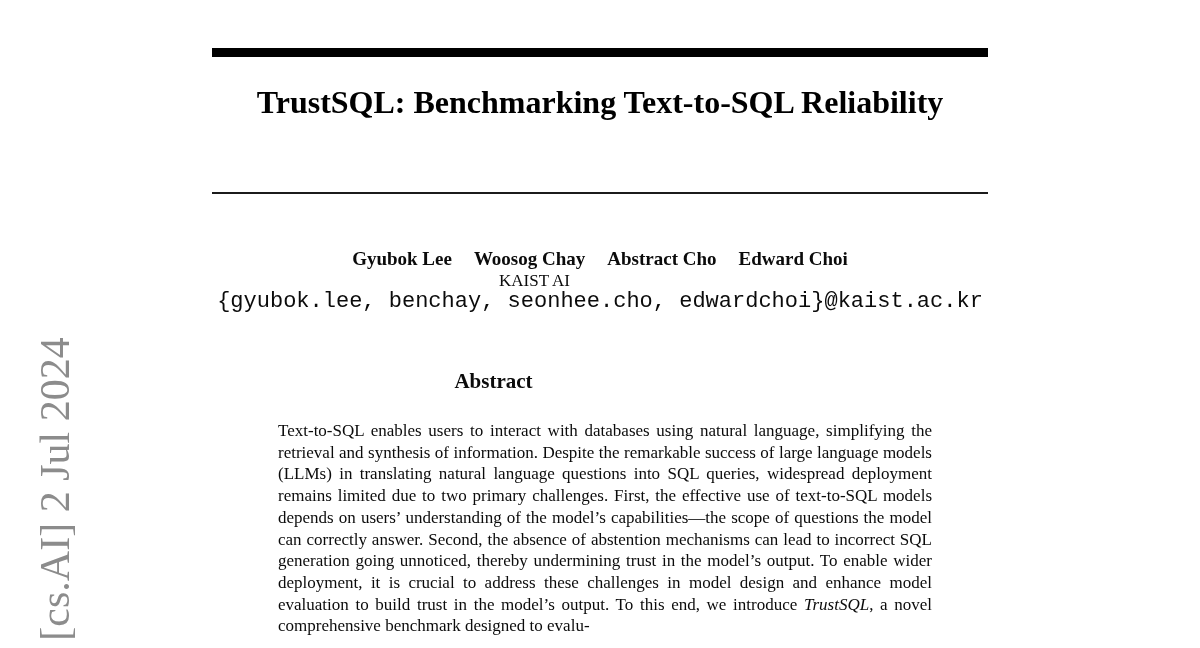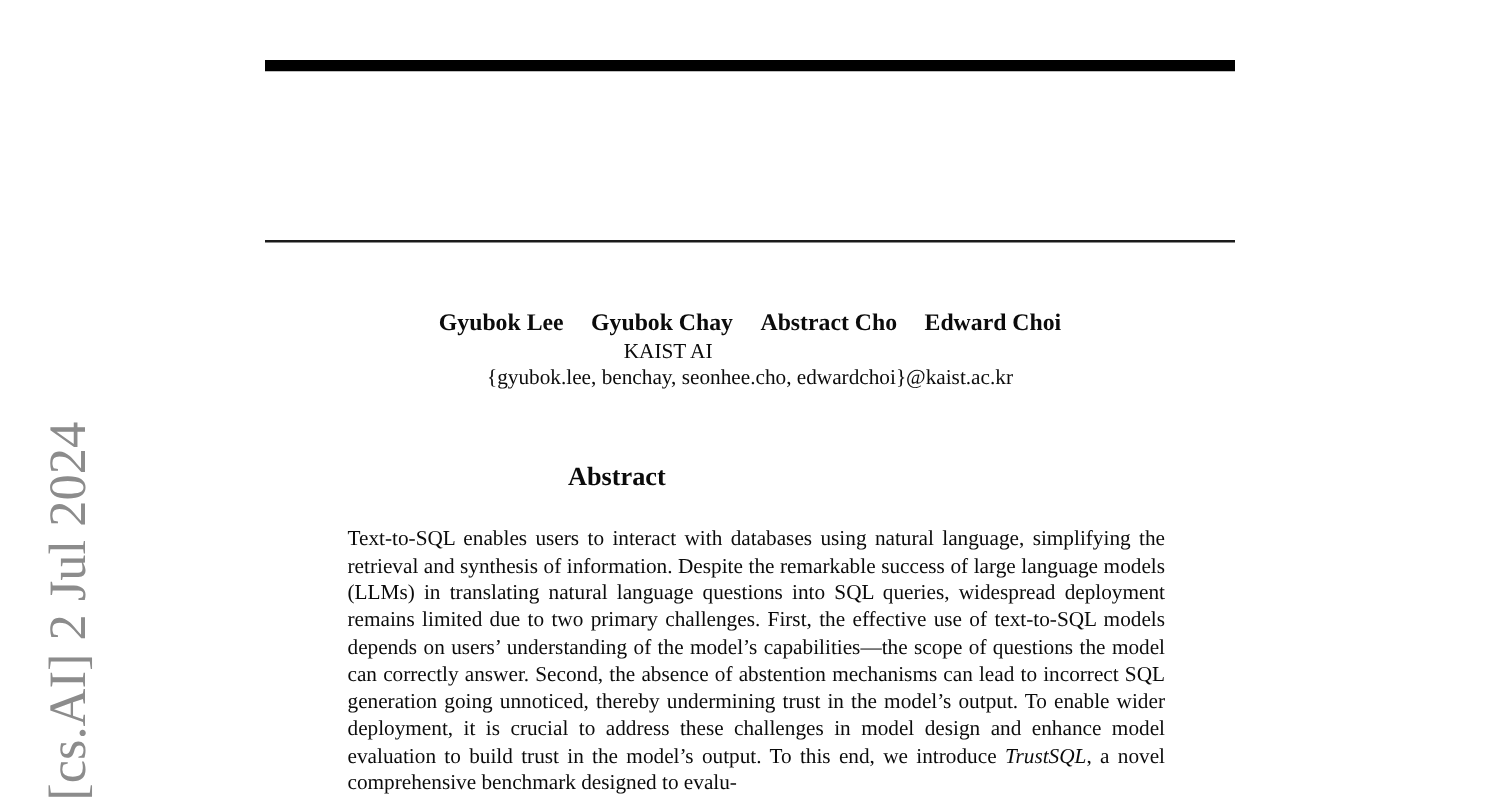--- a/index.html
+++ b/index.html
@@ -75,22 +75,22 @@
     font-size: 17px;
     line-height: 20px;
   }
 
   .emails {
     position: absolute;
     left: 0;
     top: 292px;
     width: 1200px;
     text-align: center;
-    font-family: Liberation Serif, serif;
-    font-size: 17px;
+    font-family: Liberation Mono, monospace;
+    font-size: 22px;
     line-height: 20px;
   }
 
   .abstract-heading {
     position: absolute;
     left: 0;
     top: 369px;
     width: 987px;
     text-align: center;
     font-weight: bold;
@@ -109,26 +109,27 @@
   .abstract-body em { font-style: italic; }
 </style>
 </head>
 <body>
 
 <div class="arxiv-stamp">[cs.AI]  2 Jul 2024</div>
 
 <div class="top-rule"></div>
 
 <div class="paper-title">
+  <div>TrustSQL: Benchmarking Text-to-SQL Reliability</div>
 </div>
 
 <div class="bottom-rule"></div>
 
 <div class="authors-line">
-  <span class="author-name">Gyubok Lee</span><span class="author-name">Gyubok Chay</span><span class="author-name">Abstract Cho</span><span class="author-name">Edward Choi</span>
+  <span class="author-name">Gyubok Lee</span><span class="author-name">Woosog Chay</span><span class="author-name">Abstract Cho</span><span class="author-name">Edward Choi</span>
 </div>
 
 <div class="affiliation">KAIST AI</div>
 
 <div class="emails">{gyubok.lee, benchay, seonhee.cho, edwardchoi}@kaist.ac.kr</div>
 
 <div class="abstract-heading">Abstract</div>
 
 <div class="abstract-body">
   <span>Text-to-SQL enables users to interact with databases using natural language, simplifying the retrieval and synthesis of information. Despite the remarkable success of large language models (LLMs) in translating natural language questions into SQL queries, widespread deployment remains limited due to two primary challenges. First, the effective use of text-to-SQL models depends on users’ understanding of the model’s capabilities—the scope of questions the model can correctly answer. Second, the absence of abstention mechanisms can lead to incorrect SQL generation going unnoticed, thereby undermining trust in the model’s output. To enable wider deployment, it is crucial to address these challenges in model design and enhance model evaluation to build trust in the model’s output. To this end, we introduce </span><em>TrustSQL</em><span>, a novel comprehensive benchmark designed to evalu-</span>

